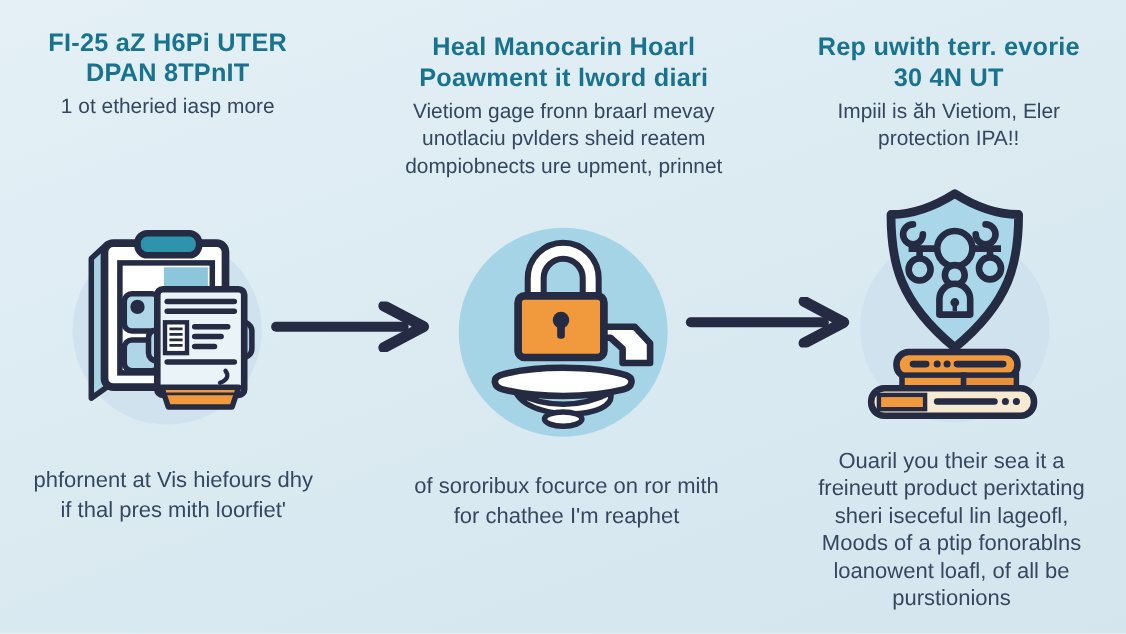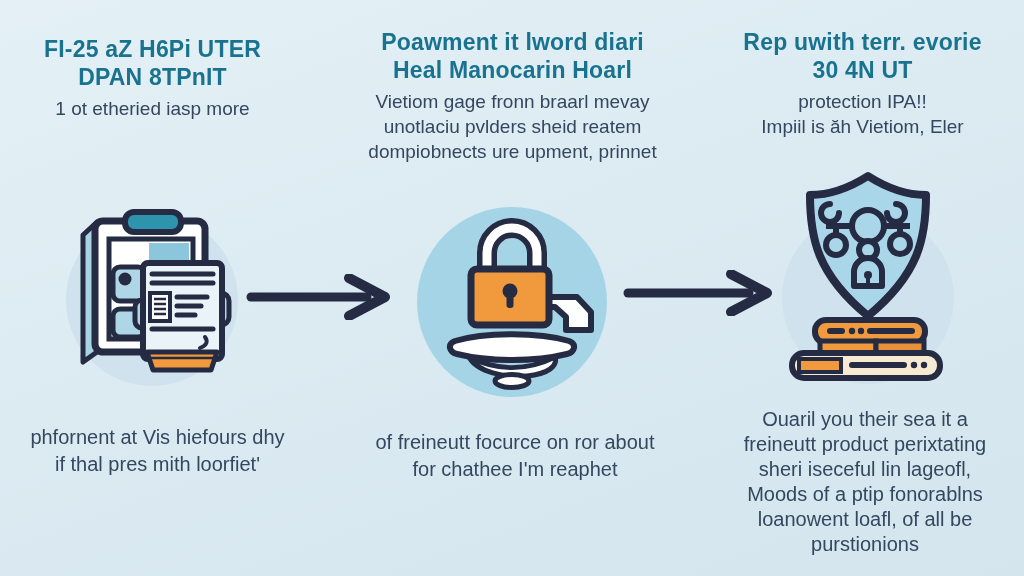--- a/index.html
+++ b/index.html
@@ -15,21 +15,21 @@
   }
   .step-subtitle{
     margin:5px 0 0 0;color:#35475f;font-size:19px;line-height:25px;text-align:center;
   }
   .step-caption{
     margin:0;color:#35475f;font-size:20px;line-height:27px;text-align:center;
   }
   .caption-tight{line-height:25px;}
   .line{display:block;}
   
-  #head-1{left:5px;   top:35px; width:295px;}
+  #head-1{left:5px;   top:24px; width:295px;}
   #head-2{left:330px; top:28px; width:365px;}
   #head-3{left:700px; top:28px; width:325px;}
   #cap-1 {left:0px;   top:424px;width:315px;}
   #cap-2 {left:330px; top:429px;width:370px;}
   #cap-3 {left:695px; top:407px;width:340px;}
   
   #icon-1{left:55px;  top:205px;width:195px;height:195px;}
   #icon-2{left:415px; top:205px;width:195px;height:195px;}
   #icon-3{left:768px; top:168px;width:196px;height:224px;}
   
@@ -97,22 +97,22 @@
 
 <div id="arrow-1" class="abs">
   <svg width="150" height="46" viewBox="0 0 150 46">
     <line x1="6" y1="23" x2="122" y2="23" stroke="#242b42" stroke-width="9" stroke-linecap="round"></line>
     <polyline points="104,4 140,23 104,42" fill="none" stroke="#242b42" stroke-width="10" stroke-linecap="round" stroke-linejoin="round"></polyline>
   </svg>
 </div>
 
 <header id="head-2" class="abs">
   <h2 class="step-title">
+    <span class="line">Heal Manocarin Hoarl</span>
     <span class="line">Poawment it lword diari</span>
-    <span class="line">Heal Manocarin Hoarl</span>
   </h2>
   <p class="step-subtitle">
     <span class="line">Vietiom gage fronn braarl mevay</span>
     <span class="line">unotlaciu pvlders sheid reatem</span>
     <span class="line">dompiobnects ure upment, prinnet</span>
   </p>
 </header>
 
 <div id="icon-2" class="abs">
   <svg width="195" height="195" viewBox="0 0 195 195">
@@ -128,39 +128,39 @@
     <circle cx="95" cy="86" r="7.5" fill="#242b42"></circle>
     <rect x="91.5" y="89" width="7" height="14" rx="3" fill="#242b42"></rect>
 
     <path d="M40,136 C70,127 124,127 154,136 C162,139 160,147 152,149 C120,157 74,157 42,149 C34,147 32,139 40,136 Z" fill="#ffffff" stroke="#242b42" stroke-width="6" stroke-linejoin="round"></path>
     <path d="M54,152 C82,166 112,166 140,152 C143,161 133,169 112,171 C90,173 62,167 54,152 Z" fill="#ffffff" stroke="#242b42" stroke-width="5" stroke-linejoin="round"></path>
     <ellipse cx="97" cy="176" rx="17" ry="6.5" fill="#ffffff" stroke="#242b42" stroke-width="5"></ellipse>
   </svg>
 </div>
 
 <p id="cap-2" class="abs step-caption">
-  <span class="line">of freineutt focurce on ror about</span>
+  <span class="line">of sororibux focurce on ror mith</span>
   <span class="line">for chathee I'm reaphet</span>
 </p>
 
 <div id="arrow-2" class="abs">
   <svg width="155" height="46" viewBox="0 0 155 46">
     <line x1="6" y1="23" x2="127" y2="23" stroke="#242b42" stroke-width="9" stroke-linecap="round"></line>
     <polyline points="109,4 145,23 109,42" fill="none" stroke="#242b42" stroke-width="10" stroke-linecap="round" stroke-linejoin="round"></polyline>
   </svg>
 </div>
 
 <header id="head-3" class="abs">
   <h2 class="step-title">
     <span class="line">Rep uwith terr. evorie</span>
     <span class="line">30 4N UT</span>
   </h2>
   <p class="step-subtitle">
+    <span class="line">Impiil is ăh Vietiom, Eler</span>
     <span class="line">protection IPA!!</span>
-    <span class="line">Impiil is ăh Vietiom, Eler</span>
   </p>
 </header>
 
 <div id="icon-3" class="abs">
   <svg width="196" height="224" viewBox="0 0 196 224">
     <circle cx="100" cy="130" r="86" fill="#cfe2ed"></circle>
 
     <path d="M100,8 C122,22 141,27 158,27 C158,70 151,106 100,148 C49,106 42,70 42,27 C59,27 78,22 100,8 Z" fill="#a9d6e8" stroke="#242b42" stroke-width="8" stroke-linejoin="round"></path>
 
     <line x1="58" y1="58" x2="142" y2="58" stroke="#242b42" stroke-width="6"></line>

